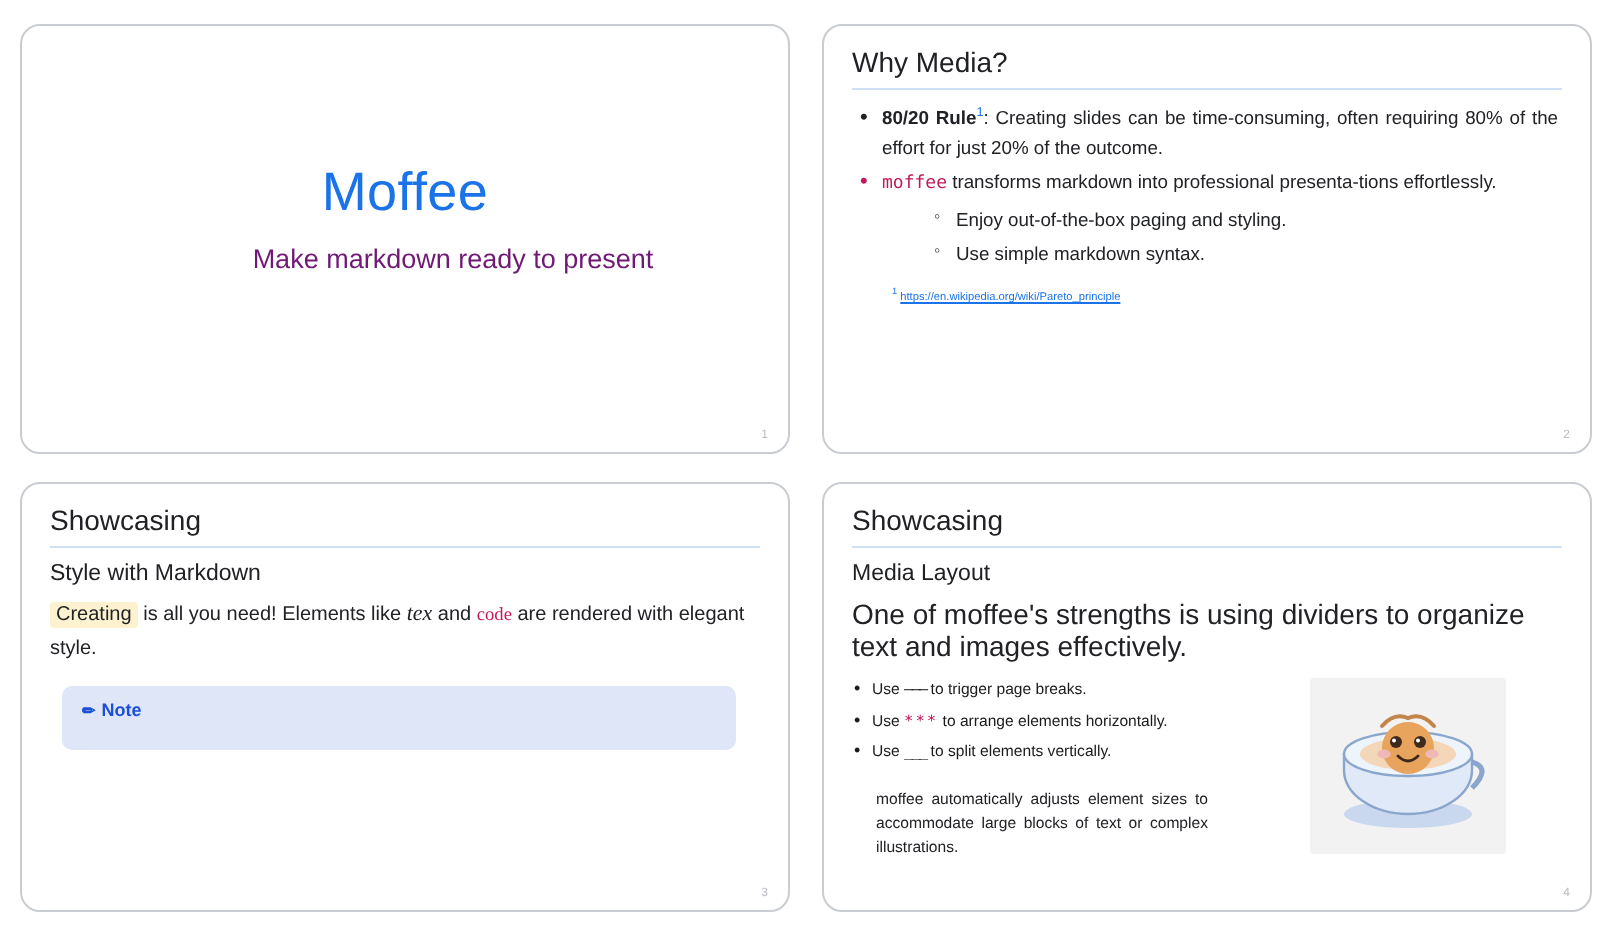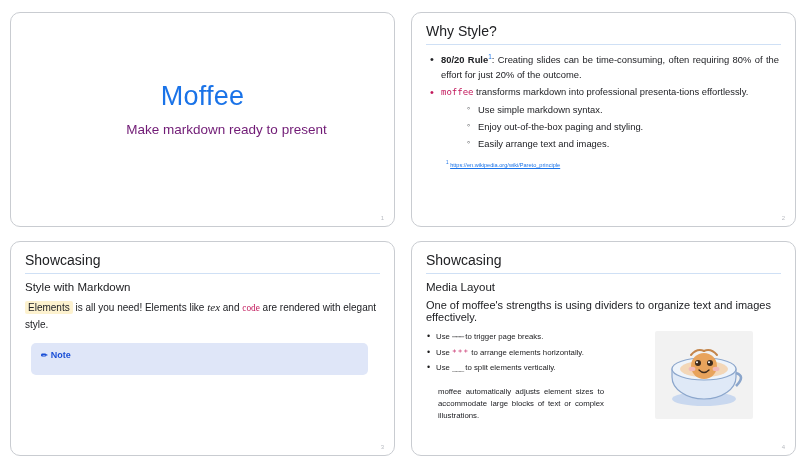--- a/index.html
+++ b/index.html
@@ -190,21 +190,21 @@
     line-height: 1.55;
     color: #23242a;
     text-align: justify;
   }
 
   
   .s4-body {
     padding: 0 14px;
   }
   .s4-lead {
-    font-size: 11px;
+    font-size: 14px;
     color: #212226;
     margin: 0 0 8px 0;
   }
   .s4-cols {
     display: flex;
     gap: 10px;
   }
   .s4-left { width: 190px; }
   .s4-right {
     flex: 1;
@@ -269,51 +269,50 @@
 
   <div class="slide">
     <div class="s1-inner">
       <div class="s1-title">Moffee</div>
       <div class="s1-sub">Make markdown ready to present</div>
     </div>
     <div class="pagenum">1</div>
   </div>
 
   <div class="slide">
-    <div class="s-head">Why Style?</div>
+    <div class="s-head">Why Media?</div>
     <div class="s-rule"></div>
     <div class="s2-body">
       <ul class="lvl1">
         <li>
           <span class="b-strong">80/20 Rule</span><span class="sup">1</span><span>: Creating slides can be time-consuming, often requiring 80% of the effort for just 20% of the outcome.</span>
         </li>
         <li class="accent">
           <span class="mono-pink">moffee</span><span> transforms markdown into professional presenta-tions effortlessly.</span>
           <ul class="lvl2">
+            <li>Enjoy out-of-the-box paging and styling.</li>
             <li>Use simple markdown syntax.</li>
-            <li>Enjoy out-of-the-box paging and styling.</li>
-            <li>Easily arrange text and images.</li>
           </ul>
         </li>
       </ul>
       <div class="footnote">
         <span class="fn-mark">1</span>
         <span class="fn-link">https://en.wikipedia.org/wiki/Pareto_principle</span>
       </div>
     </div>
     <div class="pagenum">2</div>
   </div>
 
   <div class="slide">
     <div class="s-head">Showcasing</div>
     <div class="s-rule"></div>
     <div class="s3-body">
       <div class="sub-head">Style with Markdown</div>
       <p class="para">
-        <span class="hl">Elements</span><span> is all you need! Elements like </span><span class="tex">tex</span><span> and </span><span class="code-pink">code</span><span> are rendered with elegant style.</span>
+        <span class="hl">Creating</span><span> is all you need! Elements like </span><span class="tex">tex</span><span> and </span><span class="code-pink">code</span><span> are rendered with elegant style.</span>
       </p>
       <div class="note">
         <div class="note-title">
           <span class="note-pen">✏</span><span>Note</span>
         </div>
       </div>
     </div>
     <div class="pagenum">3</div>
   </div>
 

